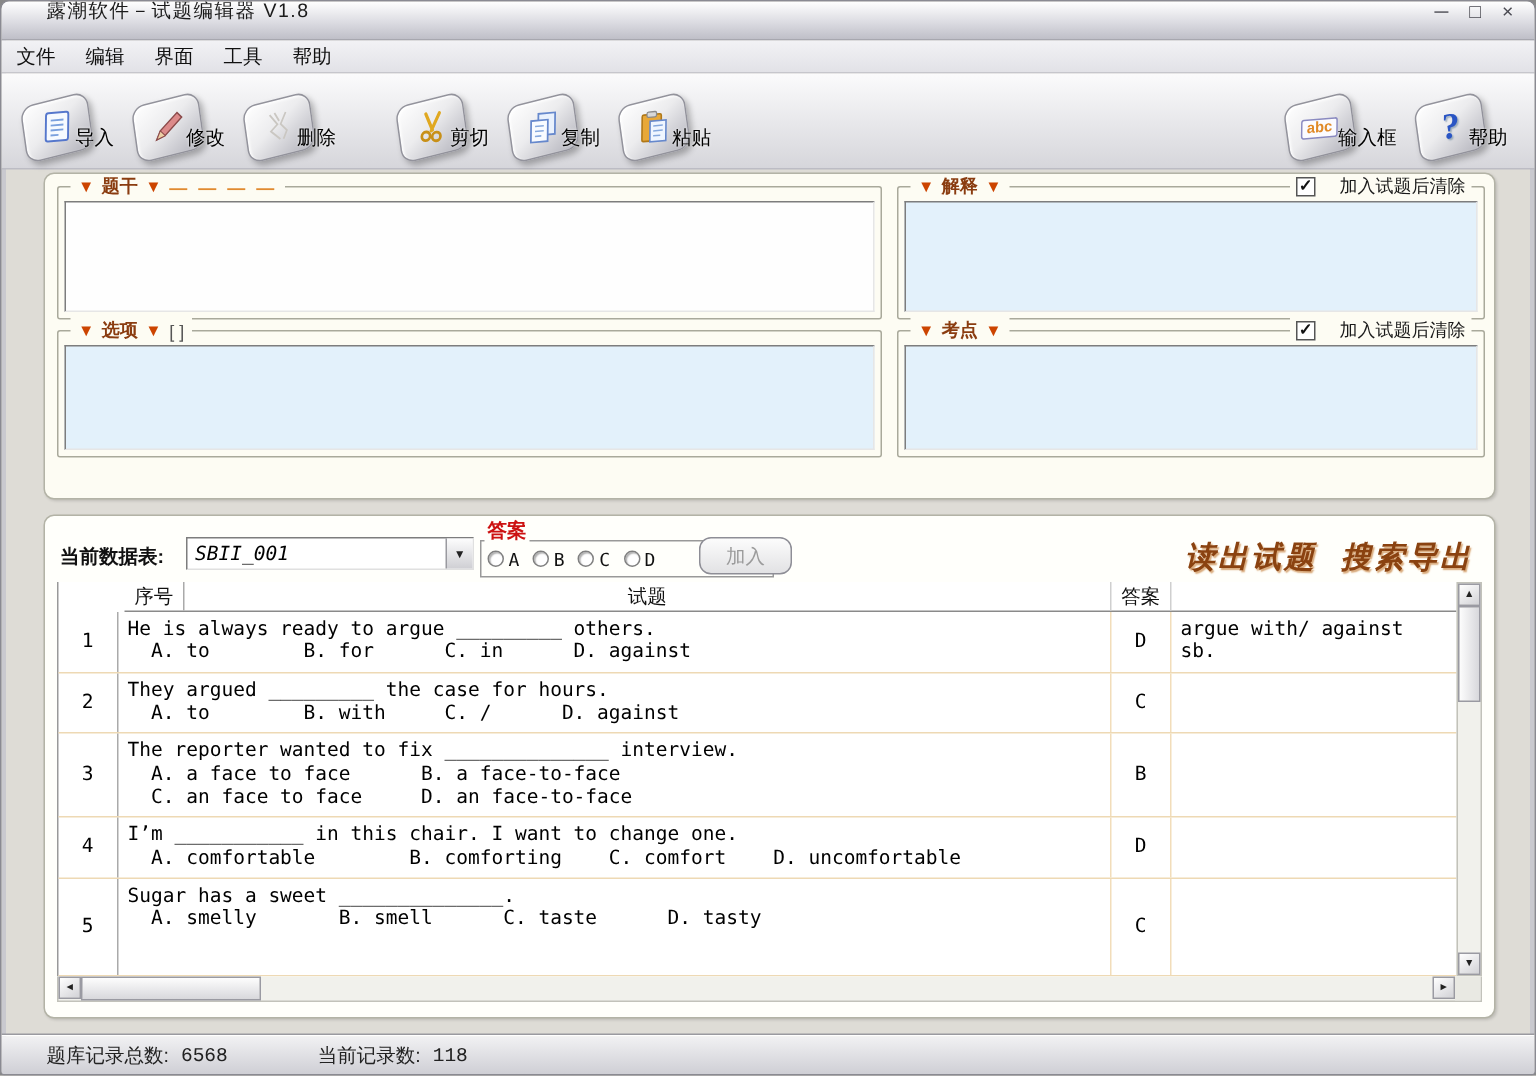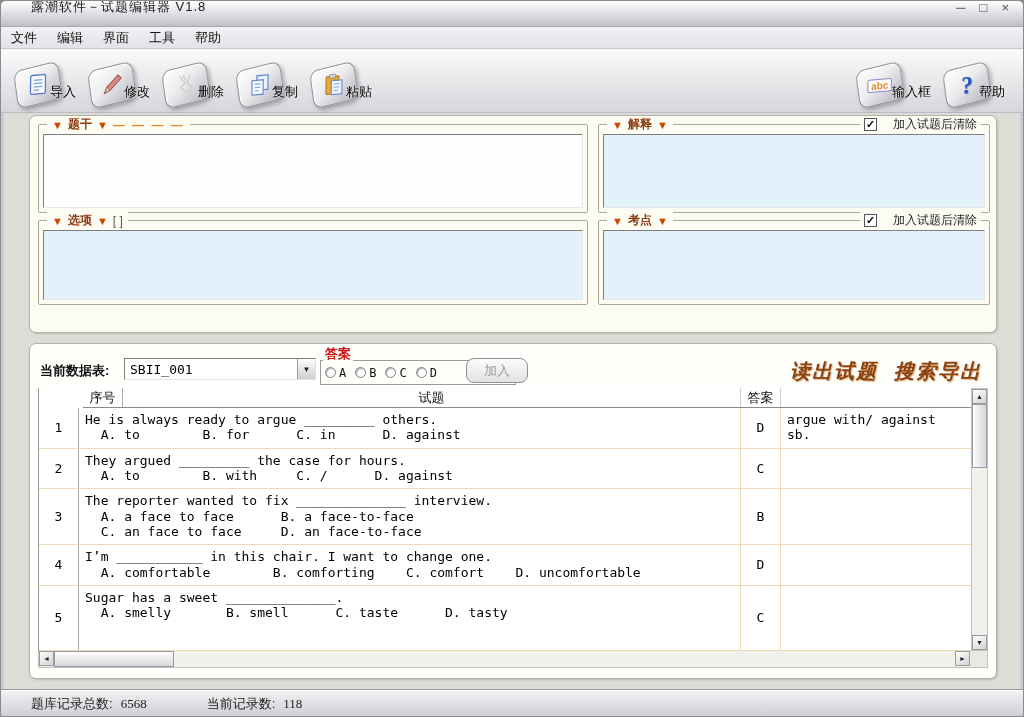--- a/index.html
+++ b/index.html
@@ -67,21 +67,21 @@
   .gb-explain{ left:568px; top:8px;  width:392px; height:89px; }
   .gb-options{ left:8px;  top:104px; width:550px; height:85px; }
   .gb-points { left:568px; top:104px; width:392px; height:85px; }
 
   
   .ctrl-row{ position:absolute; left:8px; right:8px; top:6px; height:36px; }
   .ds-label{ position:absolute; left:2px; top:12px; font-size:13px; color:#111; font-weight:bold; }
   .combo{ position:absolute; left:86px; top:8px; width:192px; height:22px; background:#fff;
     border:1px solid; border-color:#7d7d7d #e0e0e0 #e0e0e0 #7d7d7d; display:flex; align-items:center; cursor:pointer;}
   .combo-val{ flex:1; font-size:13px; padding-left:5px; color:#000;
-    font-family:"DejaVu Sans Mono",monospace; }
+    font-family:"DejaVu Sans Mono",monospace;font-style:italic; }
   .combo-btn{ width:18px; height:100%; background:linear-gradient(#fdfdfd,#cfcfd4);
     border-left:1px solid #9a9aa0; display:flex; align-items:center; justify-content:center; }
   .combo-btn::before{ content:"▼"; font-size:8px; color:#222; }
 
   .ansbox{ position:absolute; left:282px; top:10px; width:196px; height:25px;
     border:1px solid #999; }
   .ans-label{ position:absolute; top:-16px; left:2px; font-size:13px; color:#cc1111;
     background:#fffffb; padding:0 2px; font-weight:bold; }
   .radios{ position:absolute; left:4px; top:0; height:100%; display:flex; align-items:center; gap:9px; }
   .radio-item{ display:flex; align-items:center; gap:3px; cursor:pointer; }
@@ -127,21 +127,21 @@
   .sb-thumb-h{ position:absolute; top:0; bottom:0; left:0; width:120px;
     background:linear-gradient(#fdfdfd,#d8d8dc); border:1px solid #9a9aa2; cursor:pointer; }
   .corner{ width:17px; background:#e9e9e3; }
 
   
   .statusbar{ position:absolute; left:0; right:0; bottom:0; height:26px;
     background:linear-gradient(#f1f1f3,#cfcfd5); border-top:1px solid #fff;
     box-shadow:0 -1px 0 #9a9aa0; display:flex; align-items:center; padding-left:30px;
     font-size:13px; color:#222; }
   .statusbar b{ font-weight:normal; }
-  .stat-val{ font-family:Liberation Serif, serif; margin-left:8px; }
+  .stat-val{ font-family:Liberation Mono, monospace; margin-left:8px; }
   .stat-gap{ width:60px; }
 
   
   svg{ display:block; }
 </style>
 </head>
 <body>
 
 <div class="window">
 
@@ -181,20 +181,30 @@
       </div>
       <span class="tbtn-label">修改</span>
     </div>
     <div class="tbtn">
       <div class="key">
         <svg width="26" height="26" viewBox="0 0 24 24">
             <path d="M6 4l5 6-4 4 6 5M16 3l-3 7 4 4-2 5M9 3l3 5" stroke="#cac7c2" stroke-width="1.1" fill="none"></path>
           </svg>
       </div>
       <span class="tbtn-label">删除</span>
+    </div>
+    <div class="tbtn gap-before">
+      <div class="key">
+        <svg width="26" height="26" viewBox="0 0 24 24">
+            <path d="M8 3.5l4.3 10M16.5 3.5l-5 10.5" stroke="#e0a820" stroke-width="2" fill="none" stroke-linecap="round"></path>
+            <circle cx="8.3" cy="17" r="2.6" fill="none" stroke="#c89018" stroke-width="1.7"></circle>
+            <circle cx="14.8" cy="17.6" r="2.6" fill="none" stroke="#c89018" stroke-width="1.7"></circle>
+          </svg>
+      </div>
+      <span class="tbtn-label">剪切</span>
     </div>
     <div class="tbtn">
       <div class="key">
         <svg width="26" height="26" viewBox="0 0 24 24">
             <rect x="9" y="3.5" width="10.5" height="13" fill="#e9f1fd" stroke="#6688cc" stroke-width="1.1"></rect>
             <rect x="4.5" y="7.5" width="10.5" height="13" fill="#f8fbff" stroke="#6688cc" stroke-width="1.1"></rect>
             <path d="M7 11h5.5M7 14h5.5M7 17h4" stroke="#86a8dd" stroke-width="1" fill="none"></path>
           </svg>
       </div>
       <span class="tbtn-label">复制</span>

